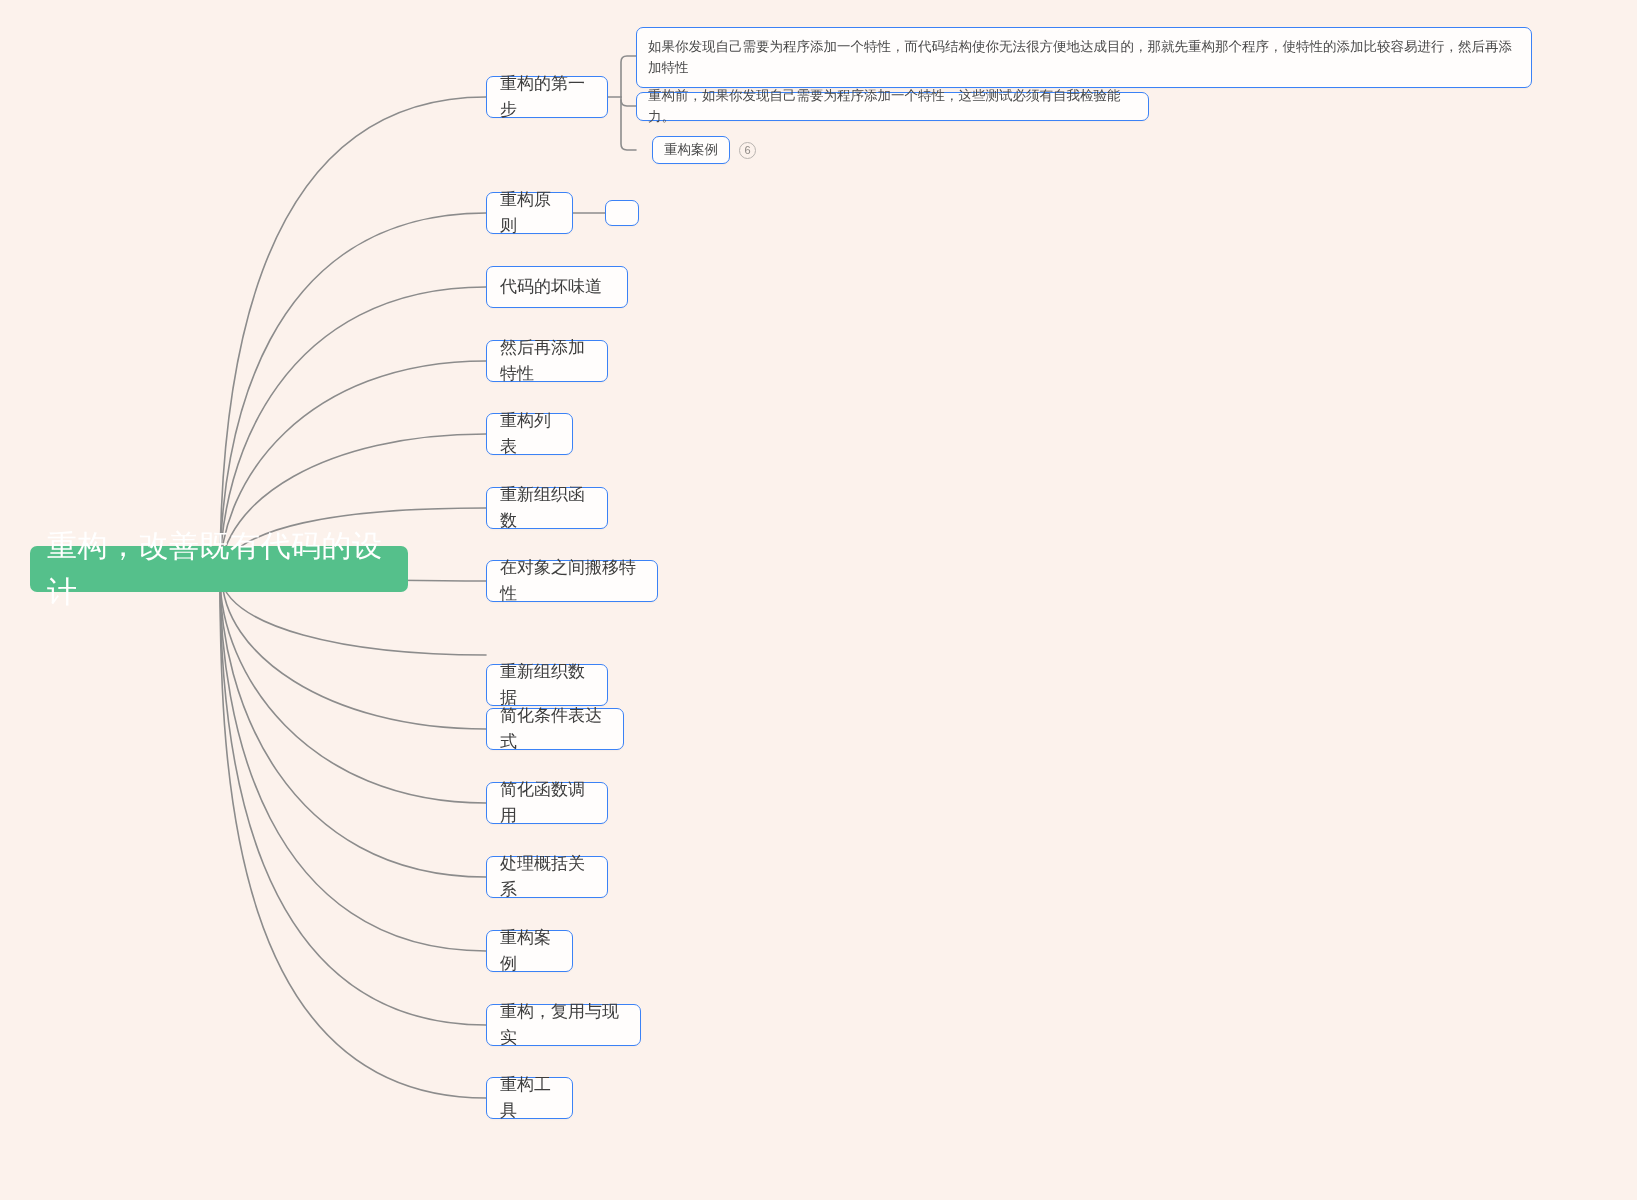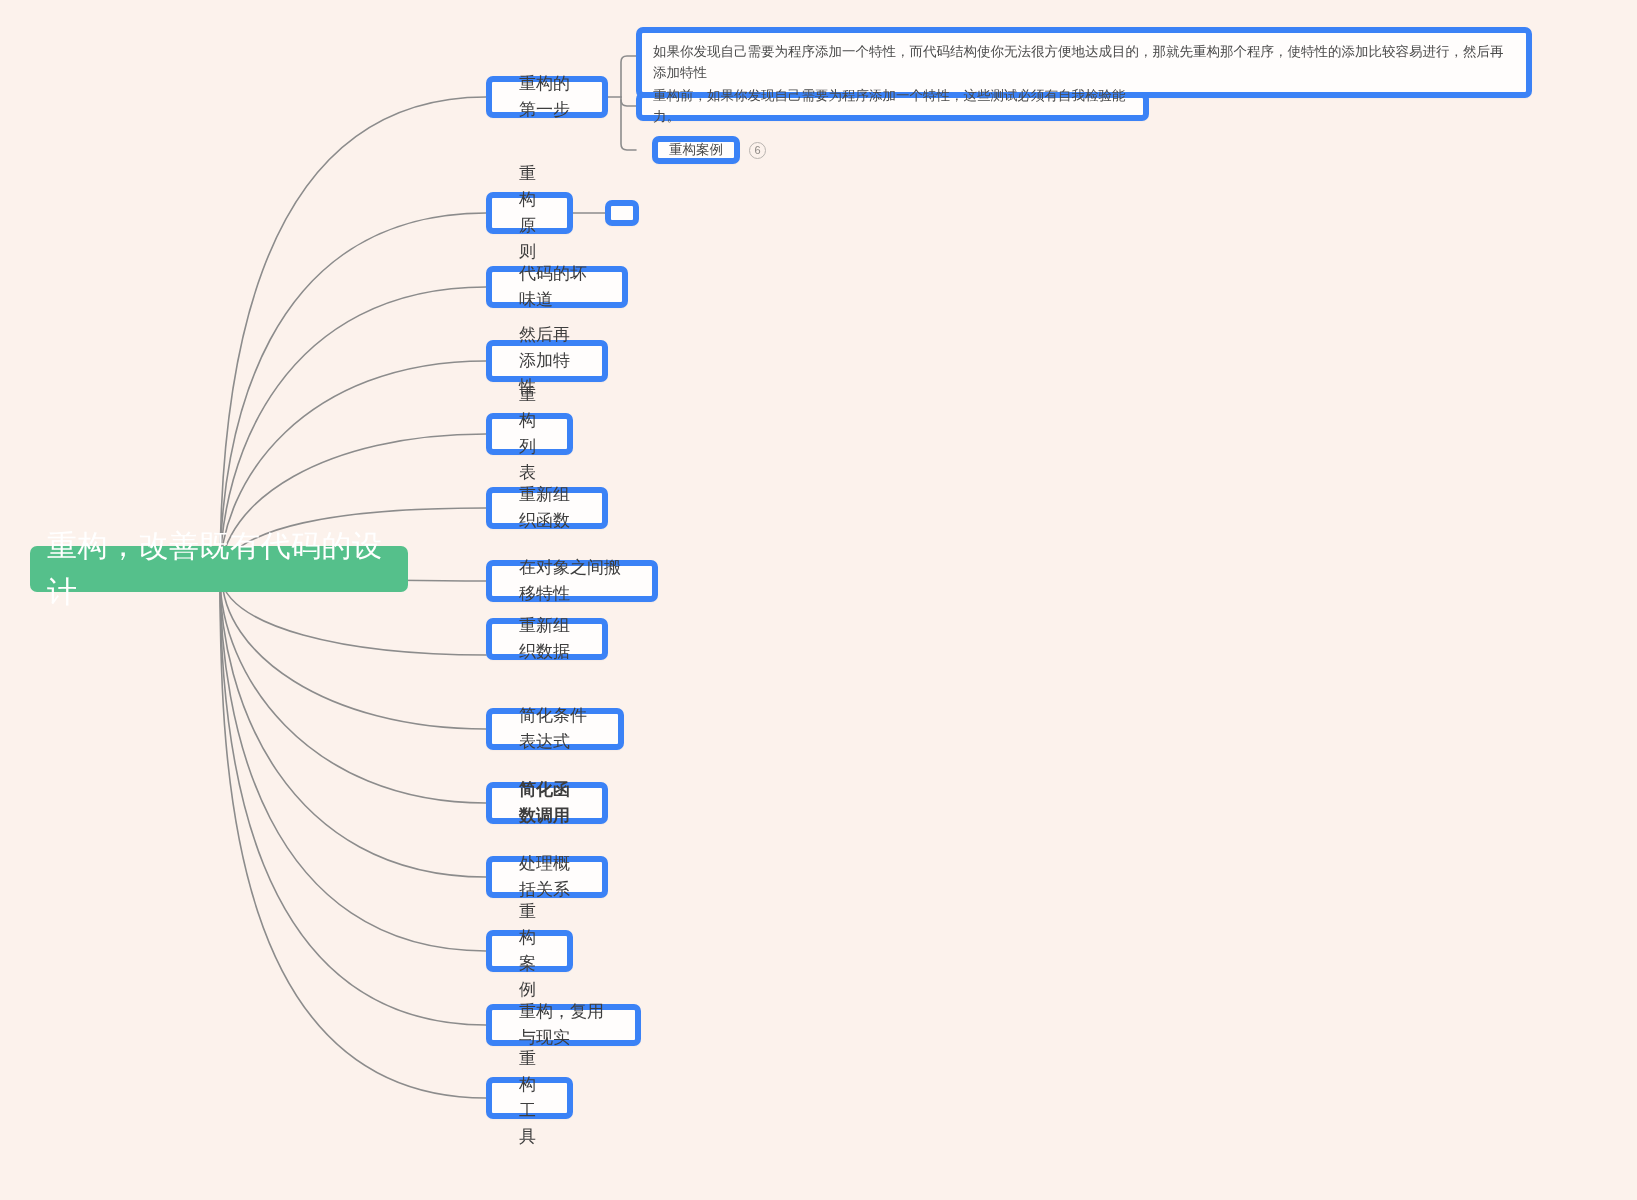--- a/index.html
+++ b/index.html
@@ -23,21 +23,21 @@
     left: 0;
     top: 0;
     width: 1637px;
     height: 1200px;
     pointer-events: none;
   }
   .node {
     position: absolute;
     box-sizing: border-box;
     background: #fffdfc;
-    border: 6px solid #3b82f6;
+    border: 1px solid #3b82f6;
     border-radius: 7px;
     color: #3b3b3b;
     display: flex;
     align-items: center;
     box-shadow: 0 1px 1px rgba(120, 100, 90, 0.045);
   }
   .node-label {
     white-space: pre-wrap;
     line-height: 1.52;
   }
@@ -55,21 +55,21 @@
     box-shadow: none;
   }
   .root-node .node-label {
     color: #ffffff;
     font-size: 30px;
     letter-spacing: 0.5px;
   }
   
   .branch-node {
     height: 42px;
-    padding: 0 27px;
+    padding: 0 13px;
     z-index: 4;
   }
   .branch-node .node-label {
     font-size: 17px;
     color: #3d3d3d;
   }
   
   .leaf-node {
     padding: 0 11px;
     z-index: 3;
@@ -165,29 +165,29 @@
   </div>
 
   <div class="node branch-node" style="left:486px; top:487px; width:122px;">
     <span class="node-label">重新组织函数</span>
   </div>
 
   <div class="node branch-node" style="left:486px; top:560px; width:172px;">
     <span class="node-label">在对象之间搬移特性</span>
   </div>
 
-  <div class="node branch-node" style="left:486px; top:618px; width:122px;">
+  <div class="node branch-node" style="left:486px; top:664px; width:122px;">
     <span class="node-label">重新组织数据</span>
   </div>
 
   <div class="node branch-node" style="left:486px; top:708px; width:138px;">
     <span class="node-label">简化条件表达式</span>
   </div>
 
-  <div class="node branch-node" style="left:486px; top:782px; width:122px;font-weight:bold;">
+  <div class="node branch-node" style="left:486px; top:782px; width:122px;">
     <span class="node-label">简化函数调用</span>
   </div>
 
   <div class="node branch-node" style="left:486px; top:856px; width:122px;">
     <span class="node-label">处理概括关系</span>
   </div>
 
   <div class="node branch-node" style="left:486px; top:930px; width:87px;">
     <span class="node-label">重构案例</span>
   </div>

